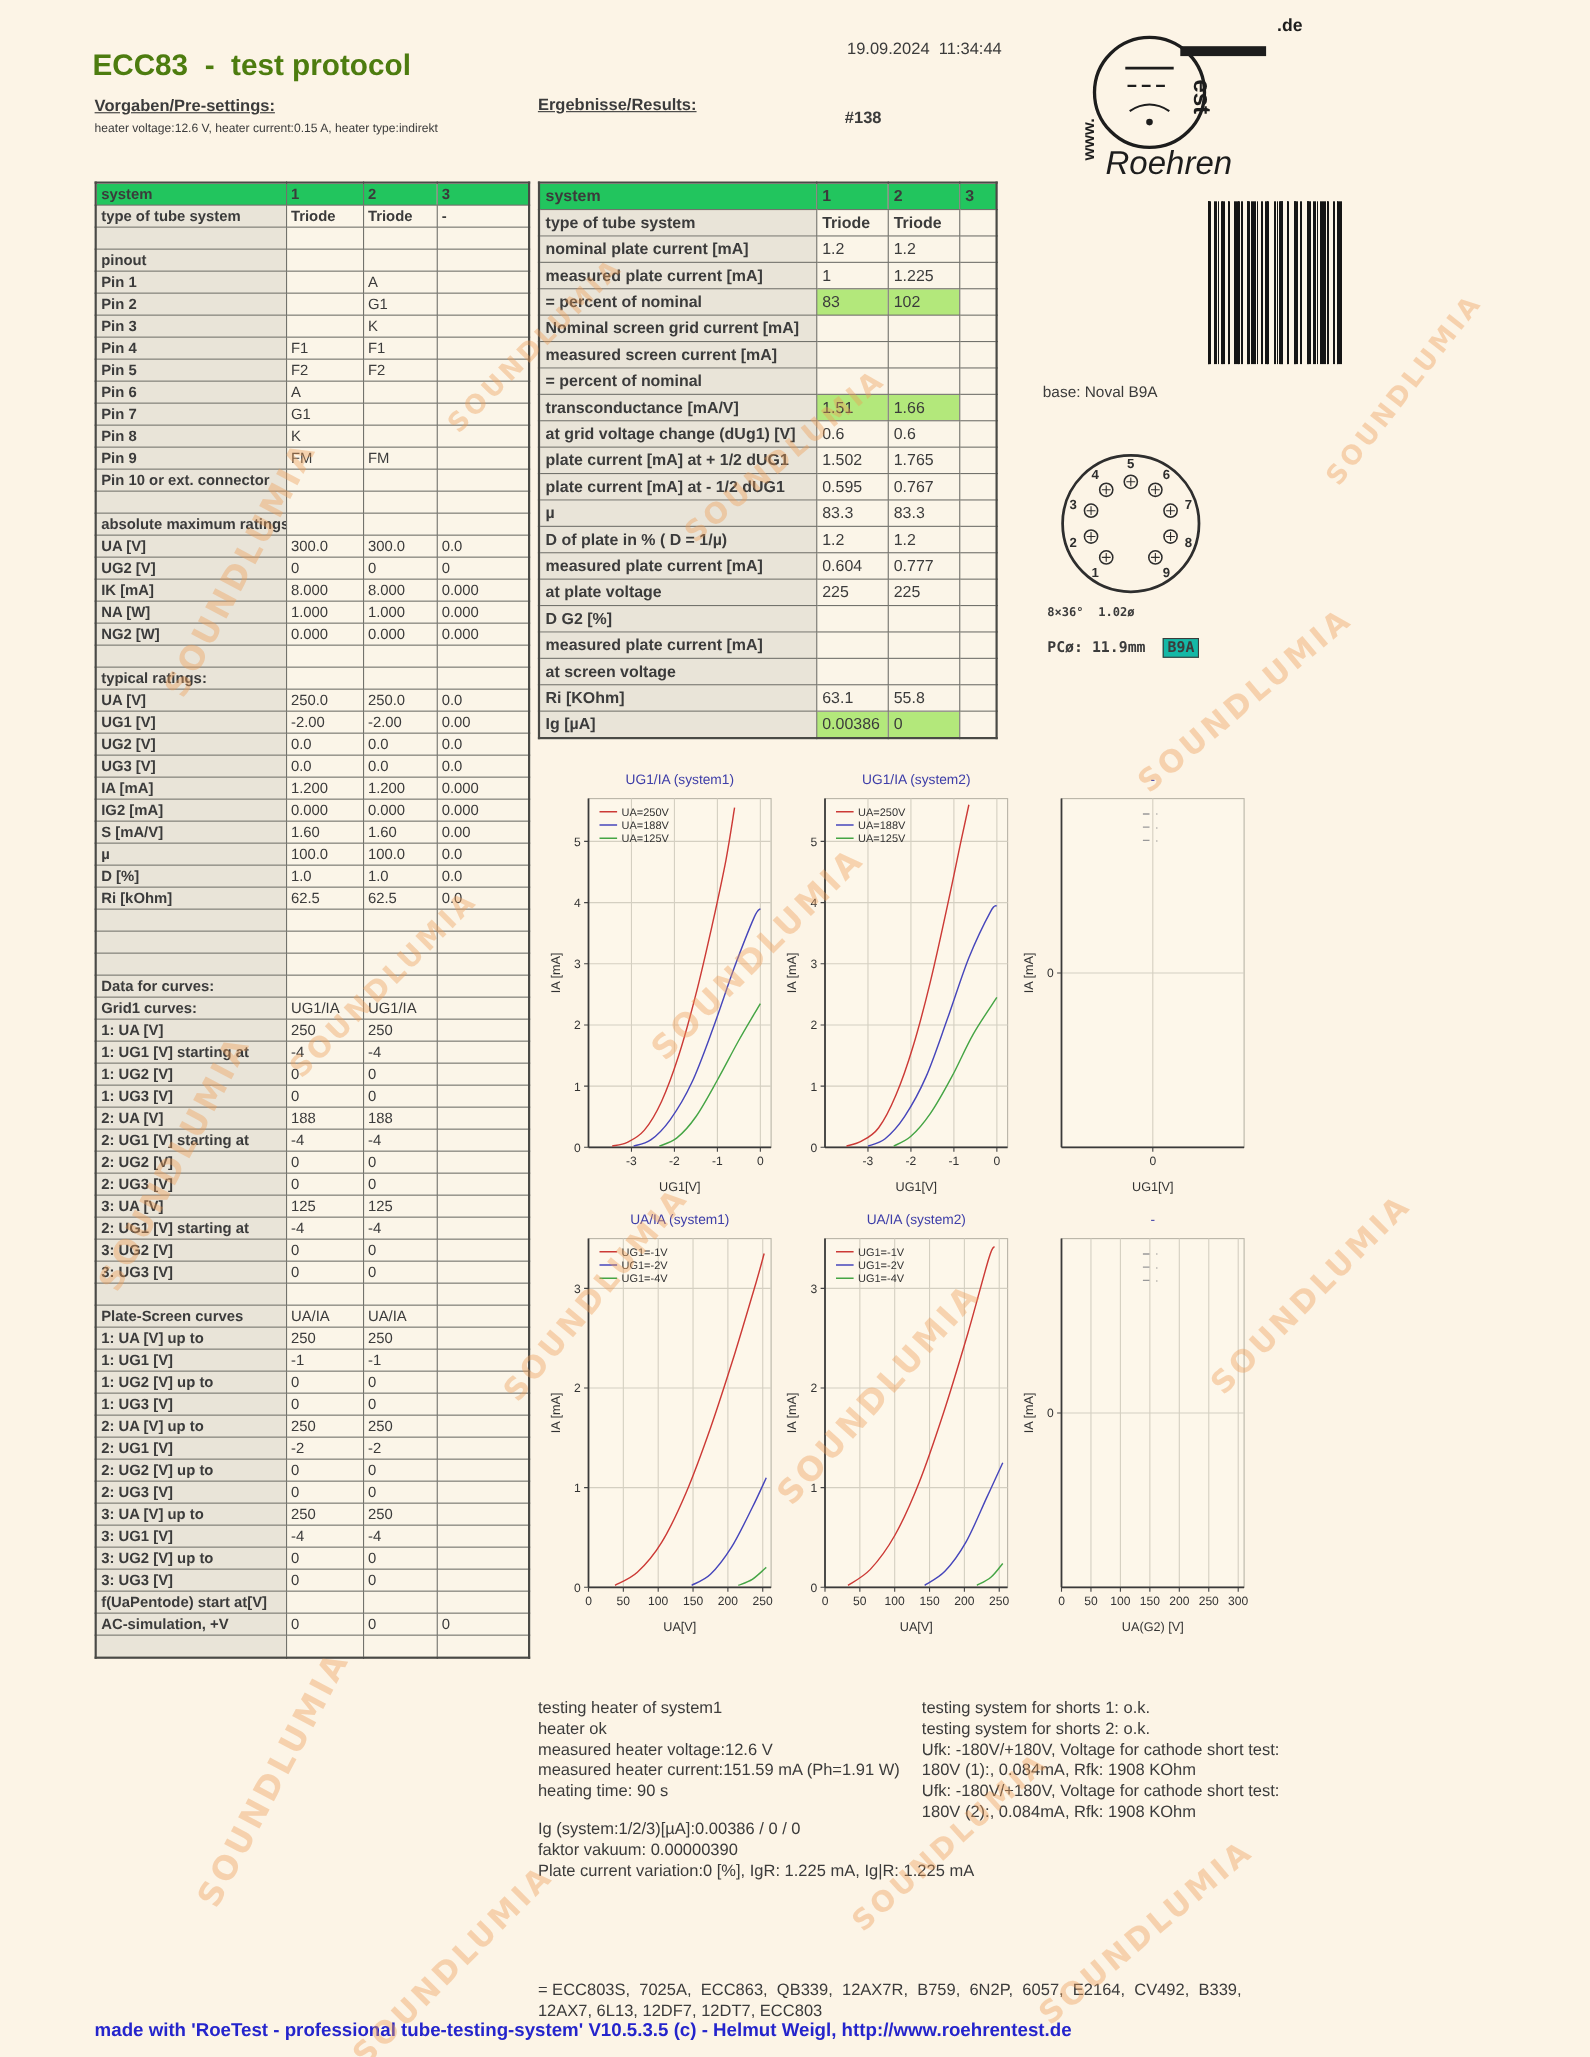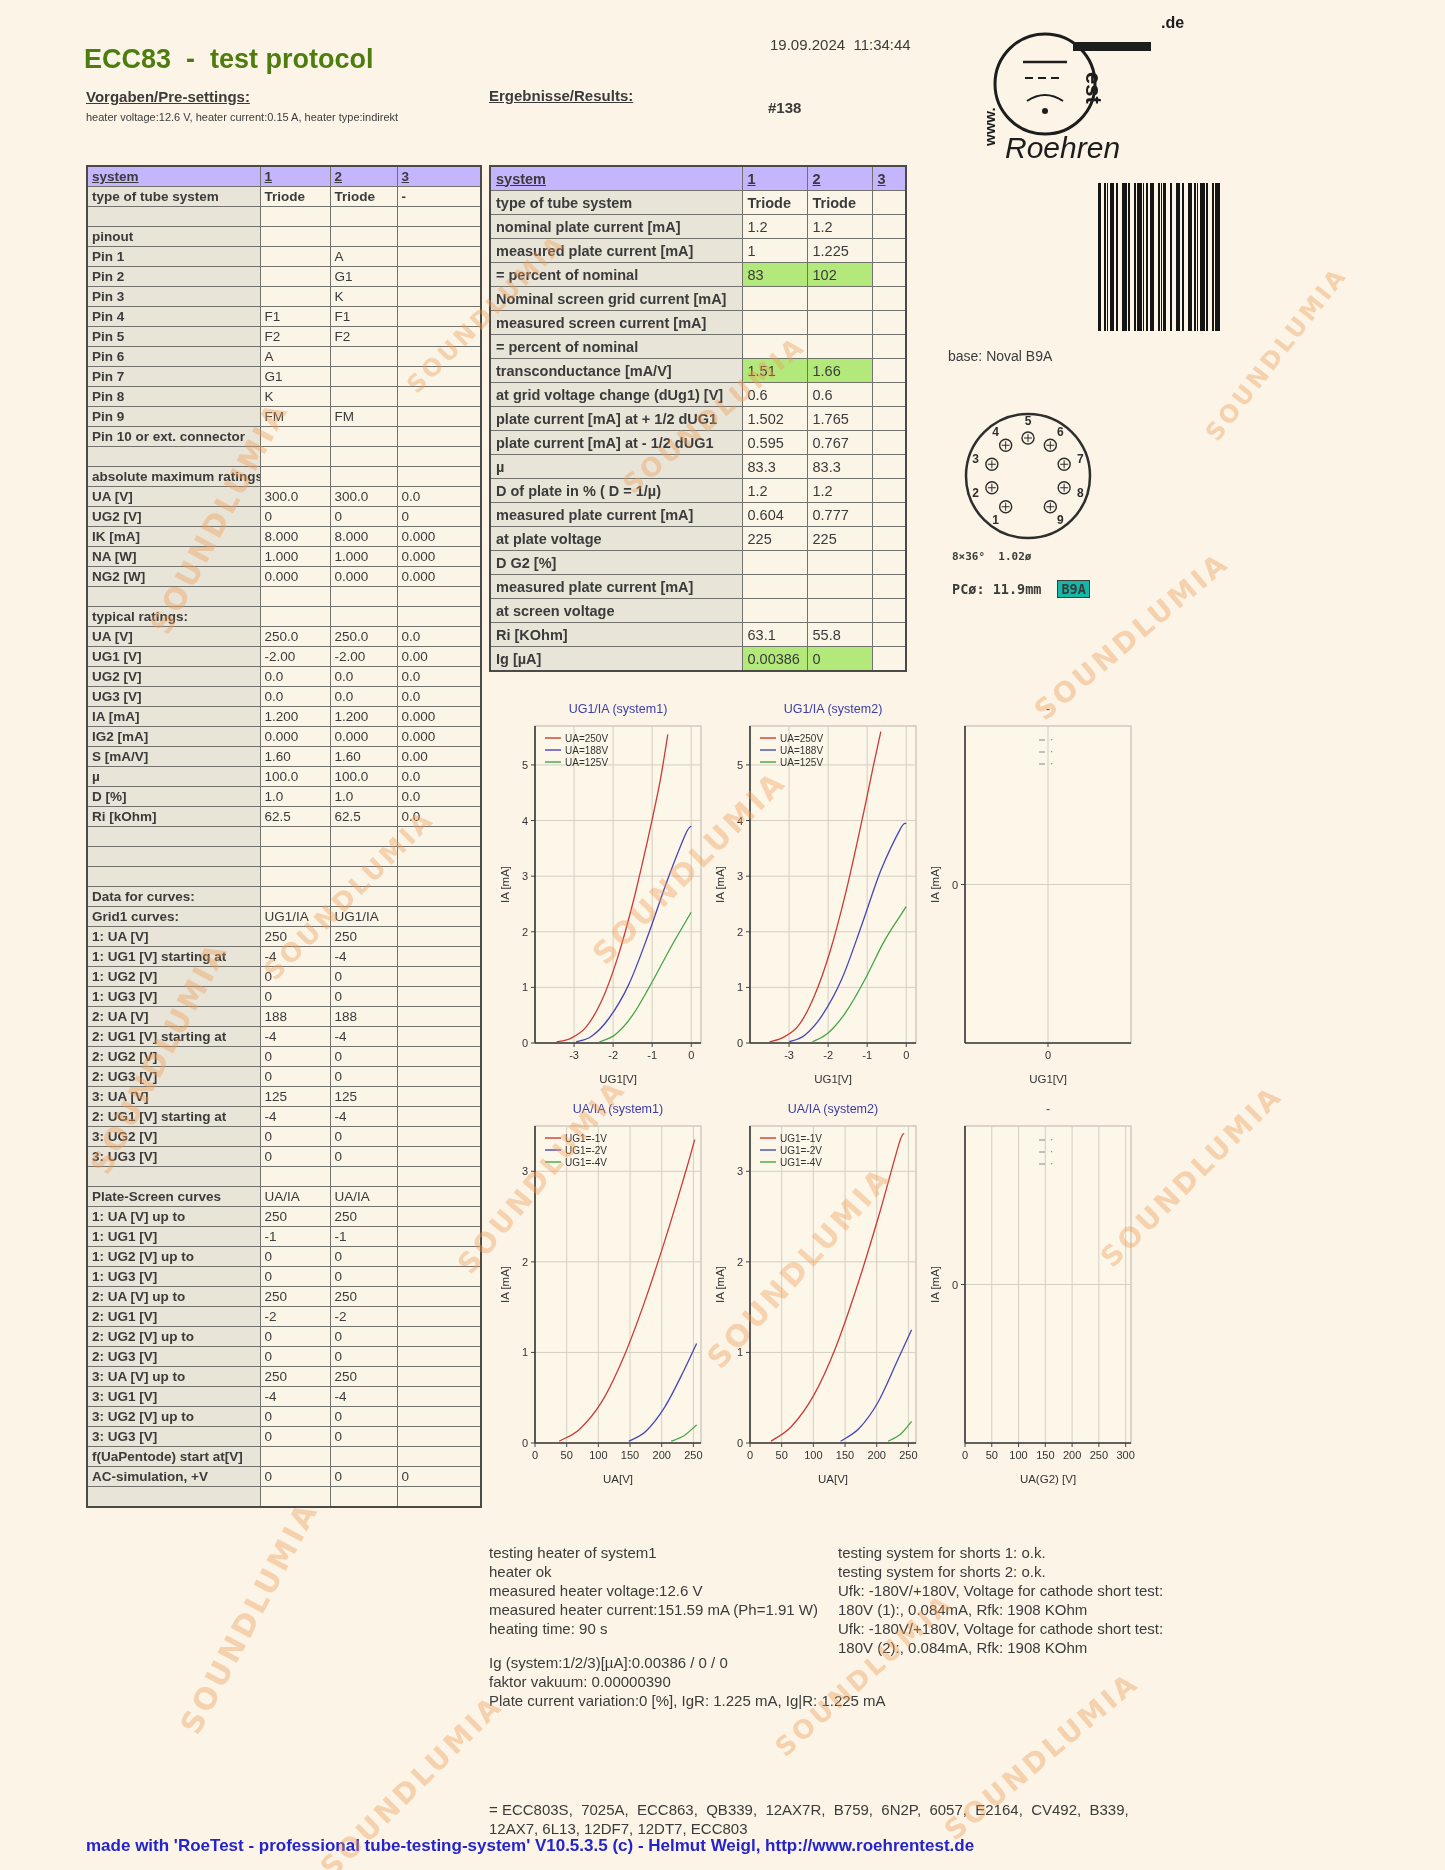--- a/index.html
+++ b/index.html
@@ -18,21 +18,21 @@
   .serial{left:768px;top:99px;font-size:15px;font-weight:bold;}
   table{border-collapse:collapse;table-layout:fixed;background:#fbf5e8;
     border:2px solid #4a4a46;}
   #presets-table{left:86px;top:165px;width:394px;font-size:13.5px;}
   #results-table{left:489px;top:165px;width:416px;font-size:14.5px;}
   td{border:1px solid #72726c;padding:1px 4px;overflow:hidden;white-space:nowrap;}
   #presets-table td{height:17px;}
   #results-table td{height:20px;padding:1.5px 5px;}
   td.lab{background:#e9e4d8;font-weight:bold;}
   td.val{background:#fbf5e8;}
-  tr.hdr td{background:#c4b5fd;font-weight:bold;text-decoration:underline;}
+  tr.hdr td{background:#22c55e;font-weight:bold;}
   td.b{font-weight:bold;}
   td.hl{background:#b3e87b;}
   .barcode{left:1098px;top:183px;width:124px;height:148px;
     background-image:
       repeating-linear-gradient(90deg,#151515 0 2px,transparent 2px 6px),
       repeating-linear-gradient(90deg,#151515 0 1px,transparent 1px 9px),
       repeating-linear-gradient(90deg,#151515 0 3px,transparent 3px 13px);}
   .base-label{left:948px;top:348px;font-size:14px;}
   #socket{left:948px;top:396px;}
   .base-dims{left:952px;top:550px;font-family:"DejaVu Sans Mono",monospace;

